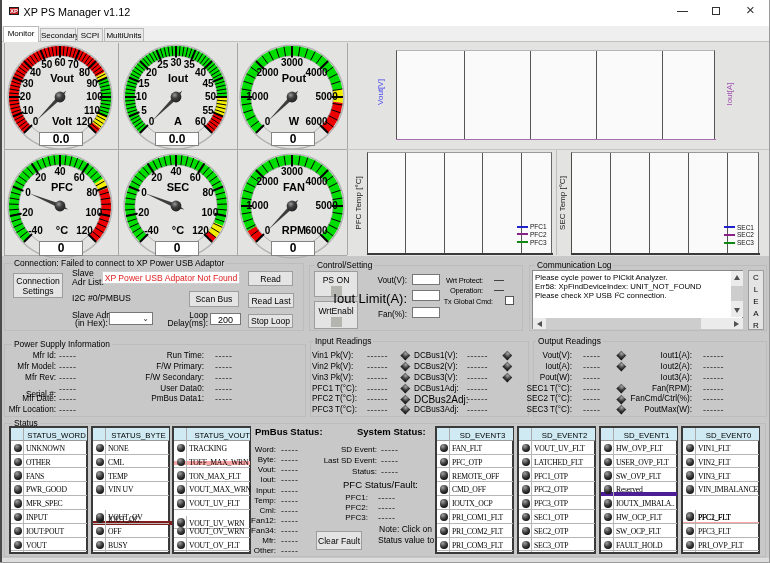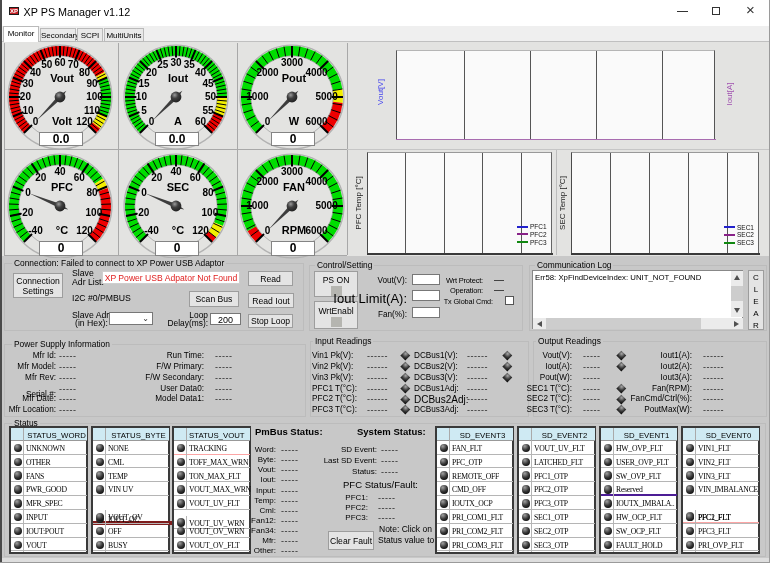--- a/index.html
+++ b/index.html
@@ -570,21 +570,21 @@
 <div style="position:absolute;left:724px;top:241.7px;width:11px;height:2px;background:#118811"></div>
 <div style="position:absolute;left:737px;top:239.2px;font-size:6.5px;color:#111">SEC3</div>
 <div style="position:absolute;left:4px;top:263px;width:300px;height:68px;border:1px solid #bcbcbc"></div>
 <div style="position:absolute;left:12px;top:258px;background:#c8c8c8;padding:0 2px;font-size:8.4px;color:#000">Connection: Failed to connect to XP Power USB Adaptor</div>
 <button class="btn" style="left:13px;top:273px;width:50px;height:25px">Connection<br>Settings</button>
 <div class="lbl" style="left:72px;top:269px">Slave<br>Adr List:</div>
 <div style="position:absolute;left:102px;top:271px;width:138px;height:13px;background:#fff;border:1px solid #cfcfcf;font-size:8.6px;color:#e02020;text-align:center;line-height:13px">XP Power USB Adpator Not Found</div>
 <button class="btn" style="left:248px;top:271px;width:45px;height:15px">Read</button>
 <div class="lbl" style="left:72px;top:294px">I2C #0/PMBUS</div>
 <button class="btn" style="left:189px;top:291px;width:50px;height:16px">Scan Bus</button>
-<button class="btn" style="left:248px;top:293px;width:46px;height:15px">Read Iout</button>
+<button class="btn" style="left:248px;top:293px;width:46px;height:15px">Read Last</button>
 <div class="lbl" style="left:72px;top:310.5px">Slave Adr<br><span style="margin-left:3px">(in Hex):</span></div>
 <div style="position:absolute;left:109px;top:312px;width:44px;height:13px;background:#fff;border:1px solid #777">
     <span style="position:absolute;right:3px;top:1px;font-size:8px;color:#333">⌄</span>
   </div>
 <div class="lbl" style="right:562px;top:310.5px;text-align:right;font-size:8.4px">&nbsp;&nbsp;&nbsp;Loop<br>Delay(ms):</div>
 <div style="position:absolute;left:210px;top:313px;width:31px;height:12px;background:#fff;border:1px solid #777;font-size:9px;text-align:center;line-height:12px">200</div>
 <button class="btn" style="left:248px;top:314px;width:45px;height:14px">Stop Loop</button>
 <div style="position:absolute;left:309px;top:265px;width:214px;height:66px;border:1px solid #bcbcbc"></div>
 <div style="position:absolute;left:315px;top:260px;background:#c8c8c8;padding:0 2px;font-size:8.4px;color:#000">Control/Setting</div>
 <button class="btn" style="left:314px;top:271px;width:44px;height:26px;padding-top:2px;vertical-align:top">
@@ -603,21 +603,23 @@
 <div class="inp" style="left:412px;top:307px;width:28px;height:11px"></div>
 <div class="lbl" style="right:287px;top:276.5px;font-size:7.5px;letter-spacing:-0.2px">Wrt Protect:</div>
 <div style="position:absolute;left:494px;top:280px;width:10px;height:1.3px;background:#444"></div>
 <div class="lbl" style="right:287px;top:286.5px;font-size:7.5px;letter-spacing:-0.2px">Operation:</div>
 <div style="position:absolute;left:494px;top:290px;width:10px;height:1.3px;background:#444"></div>
 <div class="lbl" style="right:277px;top:297.5px;font-size:7.3px;letter-spacing:-0.1px">Tx Global Cmd:</div>
 <div style="position:absolute;left:505px;top:296px;width:9px;height:9px;background:#fff;border:1px solid #555"></div>
 <div style="position:absolute;left:529px;top:265px;width:238px;height:66px;border:1px solid #bcbcbc"></div>
 <div style="position:absolute;left:535px;top:260px;background:#c8c8c8;padding:0 2px;font-size:8.4px;color:#000">Communication Log</div>
 <div style="position:absolute;left:532px;top:270px;width:211px;height:59px;background:#fff;border:1px solid #888;overflow:hidden;font-size:7.8px;line-height:9.3px;padding:1.5px 2px;color:#000">
+    <div style="white-space:nowrap">Please cycle power to PICkit Analyzer.</div>
     <div style="white-space:nowrap">Err58: XpFindDeviceIndex: UNIT_NOT_FOUND</div>
+    <div style="white-space:nowrap">Please check XP USB I²C connection.</div>
   </div>
 <div style="position:absolute;left:731px;top:271px;width:12px;height:46px;background:#ebebeb">
     <div style="position:absolute;left:3px;top:4px;width:0;height:0;border-left:3.5px solid transparent;border-right:3.5px solid transparent;border-bottom:5px solid #505050"></div>
     <div style="position:absolute;left:0px;top:15px;width:12px;height:15px;background:#cdcdcd"></div>
     <div style="position:absolute;left:3px;top:37px;width:0;height:0;border-left:3.5px solid transparent;border-right:3.5px solid transparent;border-top:5px solid #505050"></div>
   </div>
 <div style="position:absolute;left:533px;top:318px;width:210px;height:11px;background:#ebebeb">
     <div style="position:absolute;left:4px;top:2.5px;width:0;height:0;border-top:3.5px solid transparent;border-bottom:3.5px solid transparent;border-right:5px solid #505050"></div>
     <div style="position:absolute;left:13px;top:0px;width:155px;height:11px;background:#cdcdcd"></div>
     <div style="position:absolute;right:4px;top:2.5px;width:0;height:0;border-top:3.5px solid transparent;border-bottom:3.5px solid transparent;border-left:5px solid #505050"></div>
@@ -640,21 +642,21 @@
 <div style="position:absolute;left:59px;top:351.2px;font-size:9px;color:#222;letter-spacing:0.5px">-----</div>
 <div style="position:absolute;left:59px;top:362.0px;font-size:9px;color:#222;letter-spacing:0.5px">-----</div>
 <div style="position:absolute;left:59px;top:372.8px;font-size:9px;color:#222;letter-spacing:0.5px">-----</div>
 <div style="position:absolute;left:59px;top:383.6px;font-size:9px;color:#222;letter-spacing:0.5px">-----</div>
 <div style="position:absolute;left:59px;top:394.4px;font-size:9px;color:#222;letter-spacing:0.5px">-----</div>
 <div style="position:absolute;left:59px;top:405.2px;font-size:9px;color:#222;letter-spacing:0.5px">-----</div>
 <div style="position:absolute;right:566px;top:351.2px;font-size:8.2px;color:#000;white-space:nowrap">Run Time:</div>
 <div style="position:absolute;right:566px;top:362.0px;font-size:8.2px;color:#000;white-space:nowrap">F/W Primary:</div>
 <div style="position:absolute;right:566px;top:372.8px;font-size:8.2px;color:#000;white-space:nowrap">F/W Secondary:</div>
 <div style="position:absolute;right:566px;top:383.6px;font-size:8.2px;color:#000;white-space:nowrap">User Data0:</div>
-<div style="position:absolute;right:566px;top:394.4px;font-size:8.2px;color:#000;white-space:nowrap">Model Data1:</div>
+<div style="position:absolute;right:566px;top:394.4px;font-size:8.2px;color:#000;white-space:nowrap">PmBus Data1:</div>
 <div style="position:absolute;left:215px;top:351.2px;font-size:9px;color:#222;letter-spacing:0.5px">-----</div>
 <div style="position:absolute;left:215px;top:362.0px;font-size:9px;color:#222;letter-spacing:0.5px">-----</div>
 <div style="position:absolute;left:215px;top:372.8px;font-size:9px;color:#222;letter-spacing:0.5px">-----</div>
 <div style="position:absolute;left:215px;top:383.6px;font-size:9px;color:#222;letter-spacing:0.5px">-----</div>
 <div style="position:absolute;left:215px;top:394.4px;font-size:9px;color:#222;letter-spacing:0.5px">-----</div>
 <div style="position:absolute;left:310px;top:341px;width:219px;height:76px;border:1px solid #bcbcbc"></div>
 <div style="position:absolute;left:313px;top:336px;background:#c8c8c8;padding:0 2px;font-size:8.4px;color:#000">Input Readings</div>
 <div style="position:absolute;left:312px;top:351.2px;font-size:8.2px;color:#000;white-space:nowrap">Vin1 Pk(V):</div>
 <div style="position:absolute;left:312px;top:362.0px;font-size:8.2px;color:#000;white-space:nowrap">Vin2 Pk(V):</div>
 <div style="position:absolute;left:312px;top:372.8px;font-size:8.2px;color:#000;white-space:nowrap">Vin3 Pk(V):</div>
@@ -751,21 +753,21 @@
 <div style="position:absolute;left:381px;top:467.4px;font-size:9px;color:#222;letter-spacing:0.5px">-----</div>
 <div style="position:absolute;left:343px;top:479px;font-size:9.5px;font-weight:normal;color:#000">PFC Status/Fault:</div>
 <div style="position:absolute;right:402px;top:492.6px;font-size:8px;color:#000;white-space:nowrap">PFC1:</div>
 <div style="position:absolute;right:402px;top:502.9px;font-size:8px;color:#000;white-space:nowrap">PFC2:</div>
 <div style="position:absolute;right:402px;top:513.2px;font-size:8px;color:#000;white-space:nowrap">PFC3:</div>
 <div style="position:absolute;left:378px;top:492.6px;font-size:9px;color:#222;letter-spacing:0.5px">-----</div>
 <div style="position:absolute;left:378px;top:502.9px;font-size:9px;color:#222;letter-spacing:0.5px">-----</div>
 <div style="position:absolute;left:378px;top:513.2px;font-size:9px;color:#222;letter-spacing:0.5px">-----</div>
 <div style="position:absolute;left:379px;top:524px;width:55px;overflow:hidden;white-space:nowrap;font-size:8.5px;color:#000">Note: Click on</div>
 <div style="position:absolute;left:378px;top:535.4px;width:56px;overflow:hidden;white-space:nowrap;font-size:8.5px;color:#000">Status value to</div>
-<button class="btn" style="left:328px;top:531px;width:46px;height:19px">Clear Fault</button>
+<button class="btn" style="left:316px;top:531px;width:46px;height:19px">Clear Fault</button>
 <div style="position:absolute;left:4px;top:423px;width:762px;height:134px;border:1px solid #bcbcbc"></div>
 <div style="position:absolute;left:12px;top:418px;background:#c8c8c8;padding:0 2px;font-size:8.4px;color:#000">Status</div>
 <div style="position:absolute;left:9px;top:425.5px;width:79px;height:128px;background:#fff;border:2px solid #3a3a3a">
     <div style="position:absolute;left:0;top:0;width:76px;height:13.4px;background:#cfeaf3;border-bottom:1px solid #999;">
       <span style="position:absolute;left:15px;right:0;text-align:center;top:3px;font-size:7.8px;color:#000">STATUS_WORD</span>
       <span style="position:absolute;left:12px;top:0;width:1px;height:13.4px;background:#aaa"></span>
     </div>
     <div style="position:absolute;left:0;top:13.4px;width:76px;height:13.8px;border-bottom:1px solid #b5b5b5">
       <span class="led" style="left:2.5px;top:2.9px"></span>
       <span style="position:absolute;left:12px;top:0;width:1px;height:13.83px;background:#b5b5b5"></span>
@@ -848,24 +850,24 @@
       <span style="position:absolute;left:15px;top:3px;font-family:'Liberation Serif',serif;font-size:7.7px;letter-spacing:-0.25px;color:#000;white-space:nowrap">OFF</span>
     </div>
     <div style="position:absolute;left:0;top:110.2px;width:76px;height:13.8px;border-bottom:1px solid #b5b5b5">
       <span class="led" style="left:2.5px;top:2.9px"></span>
       <span style="position:absolute;left:12px;top:0;width:1px;height:13.83px;background:#b5b5b5"></span>
       <span style="position:absolute;left:15px;top:3px;font-family:'Liberation Serif',serif;font-size:7.7px;letter-spacing:-0.25px;color:#000;white-space:nowrap">BUSY</span>
     </div>
   </div>
 <div style="position:absolute;left:172px;top:425.5px;width:79px;height:128px;background:#fff;border:2px solid #3a3a3a">
     <div style="position:absolute;left:0;top:0;width:76px;height:13.4px;background:#cfeaf3;border-bottom:1px solid #999;">
-      <span style="position:absolute;left:15px;right:0;text-align:left;top:3px;font-size:7.8px;color:#000">STATUS_VOUT</span>
+      <span style="position:absolute;left:15px;right:0;text-align:right;top:3px;font-size:7.8px;color:#000">STATUS_VOUT</span>
       <span style="position:absolute;left:12px;top:0;width:1px;height:13.4px;background:#aaa"></span>
     </div>
-    <div style="position:absolute;left:0;top:13.4px;width:76px;height:14px;border-bottom:1px solid #fca5a5">
+    <div style="position:absolute;left:0;top:13.4px;width:76px;height:24px;border-bottom:4px solid #fca5a5">
       <span class="led" style="left:2.5px;top:2.9px"></span>
       <span style="position:absolute;left:12px;top:0;width:1px;height:13.83px;background:#b5b5b5"></span>
       <span style="position:absolute;left:15px;top:3px;font-family:'Liberation Serif',serif;font-size:7.7px;letter-spacing:-0.25px;color:#000;white-space:nowrap">TRACKING</span>
     </div>
     <div style="position:absolute;left:0;top:27.2px;width:76px;height:13.8px;border-bottom:1px solid #b5b5b5">
       <span class="led" style="left:2.5px;top:2.9px"></span>
       <span style="position:absolute;left:12px;top:0;width:1px;height:13.83px;background:#b5b5b5"></span>
       <span style="position:absolute;left:15px;top:3px;font-family:'Liberation Serif',serif;font-size:7.7px;letter-spacing:-0.25px;color:#000;white-space:nowrap">TOFF_MAX_WRN</span>
     </div>
     <div style="position:absolute;left:0;top:41.1px;width:76px;height:13.8px;border-bottom:1px solid #b5b5b5">
@@ -1004,21 +1006,21 @@
     <div style="position:absolute;left:0;top:27.2px;width:76px;height:13.8px;border-bottom:1px solid #b5b5b5">
       <span class="led" style="left:2.5px;top:2.9px"></span>
       <span style="position:absolute;left:12px;top:0;width:1px;height:13.83px;background:#b5b5b5"></span>
       <span style="position:absolute;left:15px;top:3px;font-family:'Liberation Serif',serif;font-size:7.7px;letter-spacing:-0.25px;color:#000;white-space:nowrap">USER_OVP_FLT</span>
     </div>
     <div style="position:absolute;left:0;top:41.1px;width:76px;height:13.8px;border-bottom:1px solid #b5b5b5">
       <span class="led" style="left:2.5px;top:2.9px"></span>
       <span style="position:absolute;left:12px;top:0;width:1px;height:13.83px;background:#b5b5b5"></span>
       <span style="position:absolute;left:15px;top:3px;font-family:'Liberation Serif',serif;font-size:7.7px;letter-spacing:-0.25px;color:#000;white-space:nowrap">SW_OVP_FLT</span>
     </div>
-    <div style="position:absolute;left:0;top:54.9px;width:76px;height:13.8px;border-bottom:2px solid #4c1d95">
+    <div style="position:absolute;left:0;top:54.9px;width:76px;height:13.8px;border-bottom:4px solid #4c1d95">
       <span class="led" style="left:2.5px;top:2.9px"></span>
       <span style="position:absolute;left:12px;top:0;width:1px;height:13.83px;background:#b5b5b5"></span>
       <span style="position:absolute;left:15px;top:3px;font-family:'Liberation Serif',serif;font-size:7.7px;letter-spacing:-0.25px;color:#000;white-space:nowrap">Reserved</span>
     </div>
     <div style="position:absolute;left:0;top:68.7px;width:76px;height:13.8px;border-bottom:1px solid #b5b5b5">
       <span class="led" style="left:2.5px;top:2.9px"></span>
       <span style="position:absolute;left:12px;top:0;width:1px;height:13.83px;background:#b5b5b5"></span>
       <span style="position:absolute;left:15px;top:3px;font-family:'Liberation Serif',serif;font-size:7.7px;letter-spacing:-0.25px;color:#000;white-space:nowrap">IOUTX_IMBALA..</span>
     </div>
     <div style="position:absolute;left:0;top:82.6px;width:76px;height:13.8px;border-bottom:1px solid #b5b5b5">

